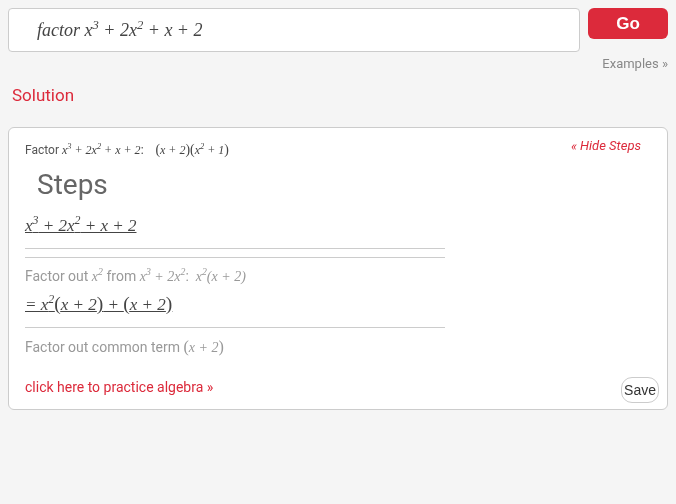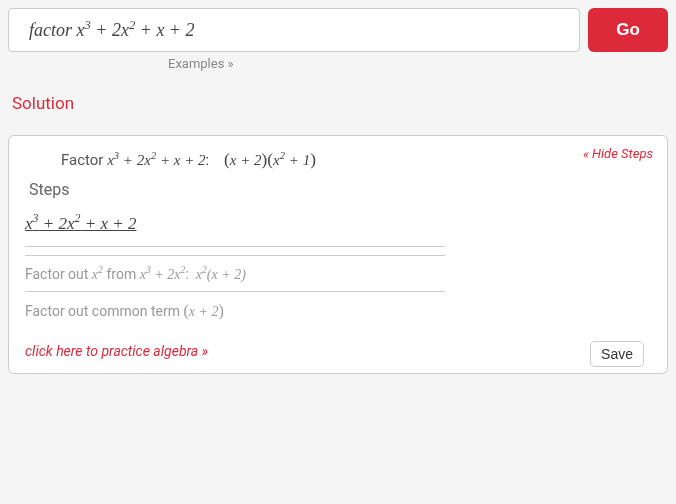--- a/index.html
+++ b/index.html
@@ -14,89 +14,88 @@
     color: #444;
   }
   .math { font-family: Georgia, "Times New Roman", serif; font-style: italic; }
   .search-row { display: flex; gap: 8px; margin-bottom: 4px; }
   .search-input {
     flex: 1;
     height: 44px;
     border: 1px solid #ccc;
     border-radius: 4px;
     background: #fff;
-    padding: 0 20px;
+    padding: 0 28px;
     display: flex;
     align-items: center;
     font-size: 18px;
   }
   .go-btn {
     width: 80px;
-    height: 44px;
+    height: 31px;
     border: none;
     border-radius: 6px;
     background: #dc2a3b;
     color: #fff;
     font-size: 17px;
     font-weight: 600;
     cursor: pointer;
   }
   .examples {
-    text-align: left;
+    text-align: right;
     padding-left: 160px;
     color: #888;
     font-size: 13px;
-    margin-bottom: 22px;
+    margin-bottom: 14px;
     cursor: pointer;
   }
   .solution-label {
     color: #dc2a3b;
     font-size: 17px;
     font-weight: 400;
     margin: 6px 0 22px 4px;
   }
   .card {
     background: #fff;
     border: 1px solid #ccc;
     border-radius: 6px;
     padding: 14px 16px 14px 16px;
     position: relative;
   }
   .hide-steps {
     position: absolute;
     top: 10px;
-    right: 14px;
+    right: 26px;
     color: #dc2a3b;
     font-style: italic;
     font-size: 13px;
     cursor: pointer;
   }
   .save-btn {
     position: absolute;
     bottom: 6px;
-    right: 23px;
+    right: 8px;
     background: #fff;
     border: 1px solid #ccc;
-    border-radius: 5px;
-    padding: 4px 10px;
+    border-radius: 11px;
+    padding: 4px 2px;
     font-size: 14px;
     cursor: pointer;
     color: #333;
   }
   .problem-line {
-    font-size: 15px;
+    font-size: 12px;
     margin-bottom: 10px;
-    margin-left: 36px;
   }
   .problem-line .label { font-style: normal; color: #555; }
   .steps-heading {
     color: #666;
-    font-size: 16px;
+    font-size: 28px;
     font-weight: 400;
-    margin: 8px 0 10px 4px;
+    margin: 8px 0 10px 12px;
   }
   .step {
     margin: 0 0;
     text-decoration: underline;
   }
   .step .expr {
     font-size: 17px;
     padding: 4px 0;
   }
   .hint {
@@ -106,21 +105,20 @@
     margin-bottom: 4px;
   }
   hr.divider {
     border: none;
     border-top: 1px solid #ccc;
     margin: 8px 0;
     max-width: 420px;
   }
   .practice-link {
     color: #dc2a3b;
-    font-style: italic;
     font-size: 14px;
     margin-top: 23px;
     cursor: pointer;
   }
   sup { font-size: 0.7em; vertical-align: super; line-height: 0; }
   .paren { font-style: normal; font-size: 1.15em; }
 </style>
 </head>
 <body>
 
@@ -147,20 +145,23 @@
 
   <div class="steps-heading">Steps</div>
 
   <div id="steps-container">
       <div class="step">
         <div class="expr"><span class="math">x<sup>3</sup> + 2x<sup>2</sup> + x + 2</span></div>
       </div>
       <hr class="divider">
       <hr class="divider">
       <div class="hint">Factor out <span class="math">x<sup>2</sup></span> from <span class="math">x<sup>3</sup> + 2x<sup>2</sup></span>:&nbsp;&nbsp;<span class="math">x<sup>2</sup>(x + 2)</span></div>
+      <div class="step">
+        <div class="expr"><span class="math">= x<sup>2</sup><span class="paren">(</span>x + 2<span class="paren">)</span> + <span class="paren">(</span>x + 2<span class="paren">)</span></span></div>
+      </div>
       <hr class="divider">
       <div class="hint">Factor out common term <span class="math"><span class="paren">(</span>x + 2<span class="paren">)</span></span></div>
     </div>
 
   <div class="practice-link">click here to practice algebra »</div>
 
   <button class="save-btn">Save</button>
 </div>
 
 </body></html>

